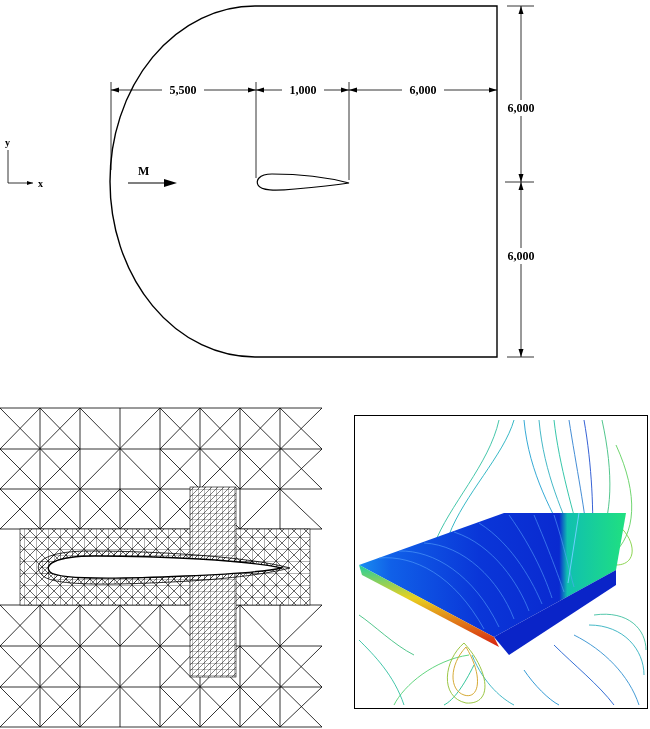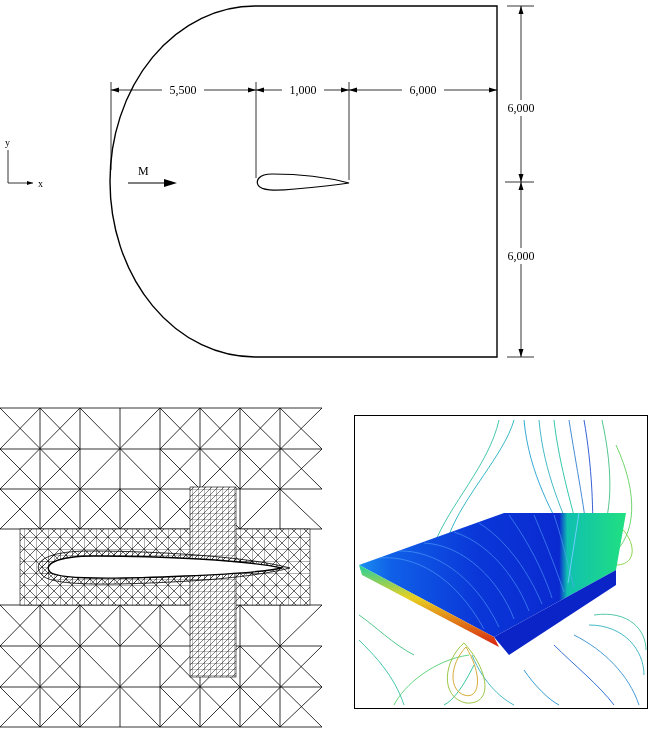--- a/index.html
+++ b/index.html
@@ -1,19 +1,19 @@
 <!DOCTYPE html>
 <html><head>
   <meta charset="utf-8">
   <style>
     html, body { margin: 0; padding: 0; background: #ffffff; }
     body { width: 650px; height: 729px; position: relative; overflow: hidden;
            font-family: "Liberation Serif", "DejaVu Serif", serif; }
     .panel { position: absolute; }
-    #domain-panel { left: 0; top: 0; width: 548px; height: 370px; }
+    #domain-panel { left: 0; top: 0; width: 548px; height: 370px; font-weight: bold; }
     #mesh-panel { left: 0; top: 405px; width: 325px; height: 324px; }
     #solution-panel { left: 354px; top: 415px; width: 294px; height: 294px; }
     svg text { font-family: "Liberation Serif", "DejaVu Serif", serif; }
     .lbl { font-size: 12px; fill: #000; }
     .axlbl { font-size: 10px; fill: #000; }
   </style>
 </head>
 <body>
 
 <div class="panel" id="domain-panel">

